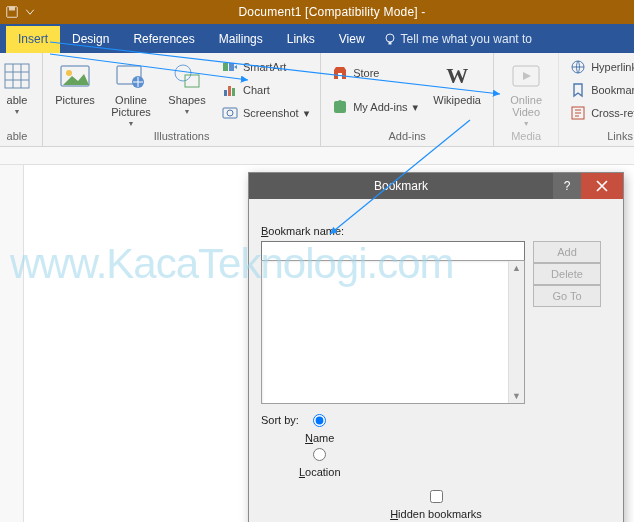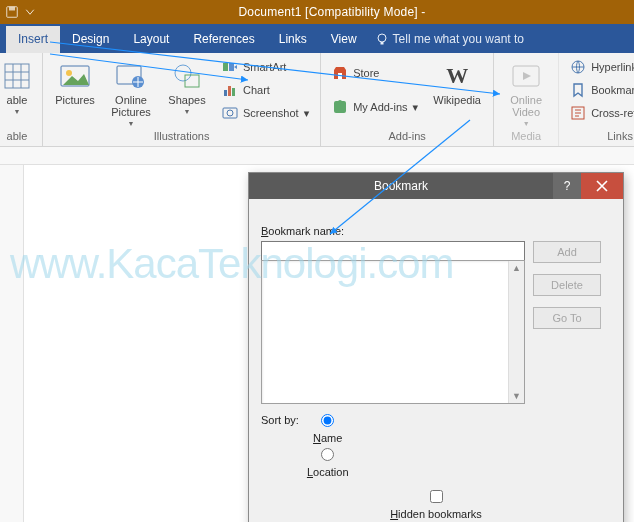--- a/index.html
+++ b/index.html
@@ -5,21 +5,21 @@
 * { margin: 0; padding: 0; box-sizing: border-box; font-family: "Segoe UI", Tahoma, sans-serif; }
 body { width: 634px; height: 522px; background: #fff; overflow: hidden; position: relative; font-size: 12px; }
 
 .titlebar { background: #a16207; color: #fff; height: 24px; display: flex; align-items: center; padding: 0 6px; }
 .titlebar .qat { display: flex; gap: 6px; align-items: center; }
 .titlebar .qat-icon { width: 12px; height: 12px; opacity: .85; }
 .titlebar .title { flex: 1; text-align: center; font-size: 12px; letter-spacing: .2px; }
 
 .tabsbar { background: #2b579a; color: #fff; height: 29px; display: flex; align-items: flex-end; padding-left: 6px; }
 .tab { padding: 6px 12px 7px; font-size: 12px; cursor: pointer; }
-.tab.active { background: #e5e5e5; color: #2b579a; }
+.tab.active { background: #fde047; color: #2b579a; }
 .tell-me { display: flex; align-items: center; gap: 4px; color: #e0e8f4; font-size: 12px; margin-left: 6px; padding-bottom: 7px; }
 
 .ribbon { background: #f3f3f3; border-bottom: 1px solid #d4d4d4; height: 94px; display: flex; }
 .group { border-right: 1px solid #d4d4d4; padding: 4px 8px 2px; display: flex; flex-direction: column; height: 100%; }
 .group-body { flex: 1; display: flex; align-items: flex-start; gap: 8px; }
 .group-label { text-align: center; font-size: 11px; color: #666; padding-bottom: 2px; }
 .big-btn { display: flex; flex-direction: column; align-items: center; justify-content: flex-start; width: 48px; height: 70px; cursor: pointer; text-align: center; font-size: 11px; color: #444; gap: 2px; padding-top: 3px; }
 .big-btn .icon-wrap { width: 32px; height: 32px; display: flex; align-items: center; justify-content: center; }
 .big-btn .drop { font-size: 7px; color: #666; }
 .stack { display: flex; flex-direction: column; gap: 3px; }
@@ -41,22 +41,22 @@
 .dlg-help { width: 28px; text-align: center; background: #6b6b6b; height: 100%; line-height: 26px; cursor: pointer; }
 .dlg-close { width: 42px; background: #c74f3e; height: 100%; display: flex; align-items: center; justify-content: center; cursor: pointer; }
 .dlg-body { padding: 10px 12px 12px; font-size: 11px; color: #222; margin-top: 16px; }
 .dlg-body label.lbl { display: block; margin-bottom: 4px; }
 .row1 { display: flex; gap: 8px; align-items: flex-start; }
 .name-input { width: 264px; height: 20px; border: 1px solid #7a7a7a; padding: 1px 3px; font-size: 11px; background: #fff; }
 .listbox { width: 264px; height: 144px; border: 1px solid #a0a0a0; background: #fff; box-shadow: inset 1px 1px 2px rgba(0,0,0,.08); position: relative; margin-top: -1px; }
 .listbox .sb { position: absolute; right: 0; top: 0; bottom: 0; width: 16px; background: #efefef; border-left: 1px solid #ddd; display: flex; flex-direction: column; justify-content: space-between; align-items: center; color: #888; font-size: 9px; padding: 2px 0; }
 .dlg-btn { width: 68px; height: 22px; border: 1px solid #b8b8b8; background: #eaeaea; font-size: 11px; color: #555; cursor: pointer; }
 .dlg-btn.disabled { color: #a6a6a6; }
-.btn-col { display: flex; flex-direction: column; gap: 11px; }
-.sortby { display: flex; align-items: flex-start; gap: 8px; margin-top: 10px; }
+.btn-col { display: flex; flex-direction: column; gap: 0; }
+.sortby { display: flex; align-items: flex-start; margin-top: 10px; }
 .sortby .opts { display: flex; flex-direction: column; gap: 4px; }
 .radio, .check { display: flex; align-items: center; gap: 5px; flex-direction: column; }
 .radio input, .check input { margin: 0; }
 .dlg-footer { display: flex; justify-content: flex-end; margin-top: 14px; }
 .underline-key { text-decoration: underline; }
 
 
 .overlay { position: absolute; left: 0; top: 0; pointer-events: none; z-index: 50; }
 
 
@@ -74,22 +74,22 @@
     <svg class="qat-icon" viewBox="0 0 16 16">
         <path d="M3 5 L8 11 L13 5" fill="none" stroke="#fff" stroke-width="1.3"></path>
       </svg>
   </div>
   <div class="title">Document1 [Compatibility Mode] -</div>
 </div>
 
 <div class="tabsbar">
   <div class="tab active">Insert</div>
   <div class="tab">Design</div>
-  <div class="tab">Layout</div>
   <div class="tab">References</div>
+  <div class="tab">Mailings</div>
   <div class="tab">Links</div>
   <div class="tab">View</div>
   <div class="tell-me">
     <svg width="14" height="14">
         <circle cx="7" cy="6" r="4" fill="none" stroke="#e6eef9"></circle>
         <rect x="5.5" y="10" width="3" height="2.5" fill="#e6eef9"></rect>
       </svg>
     <span>Tell me what you want to</span>
   </div>
 </div>

